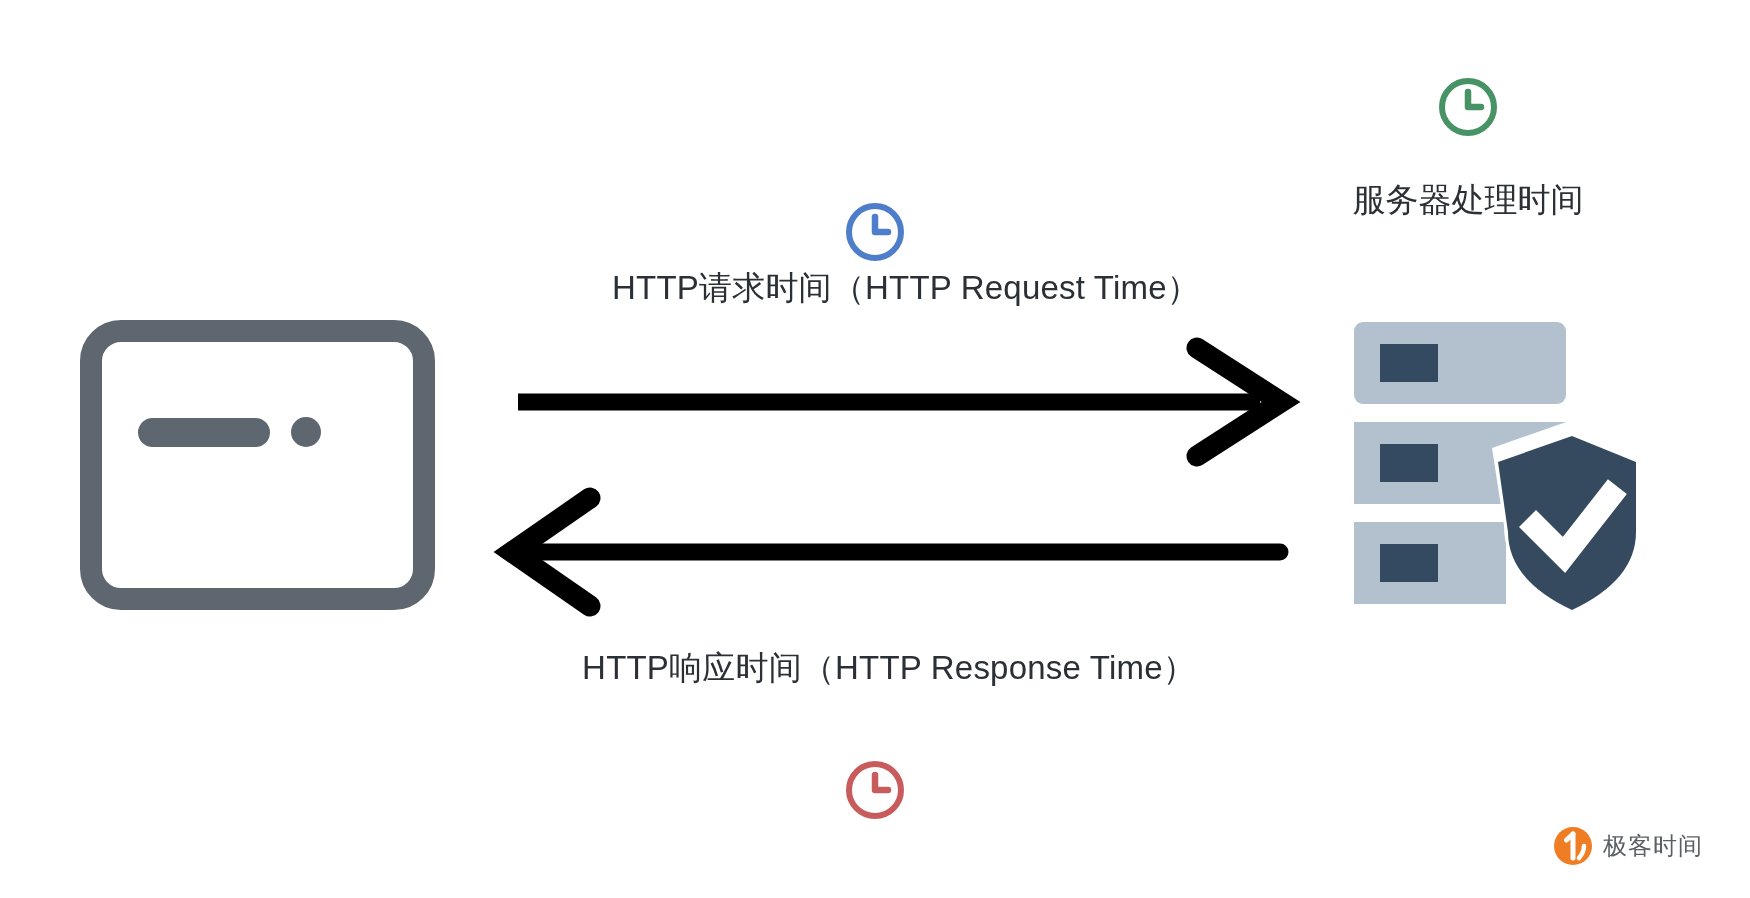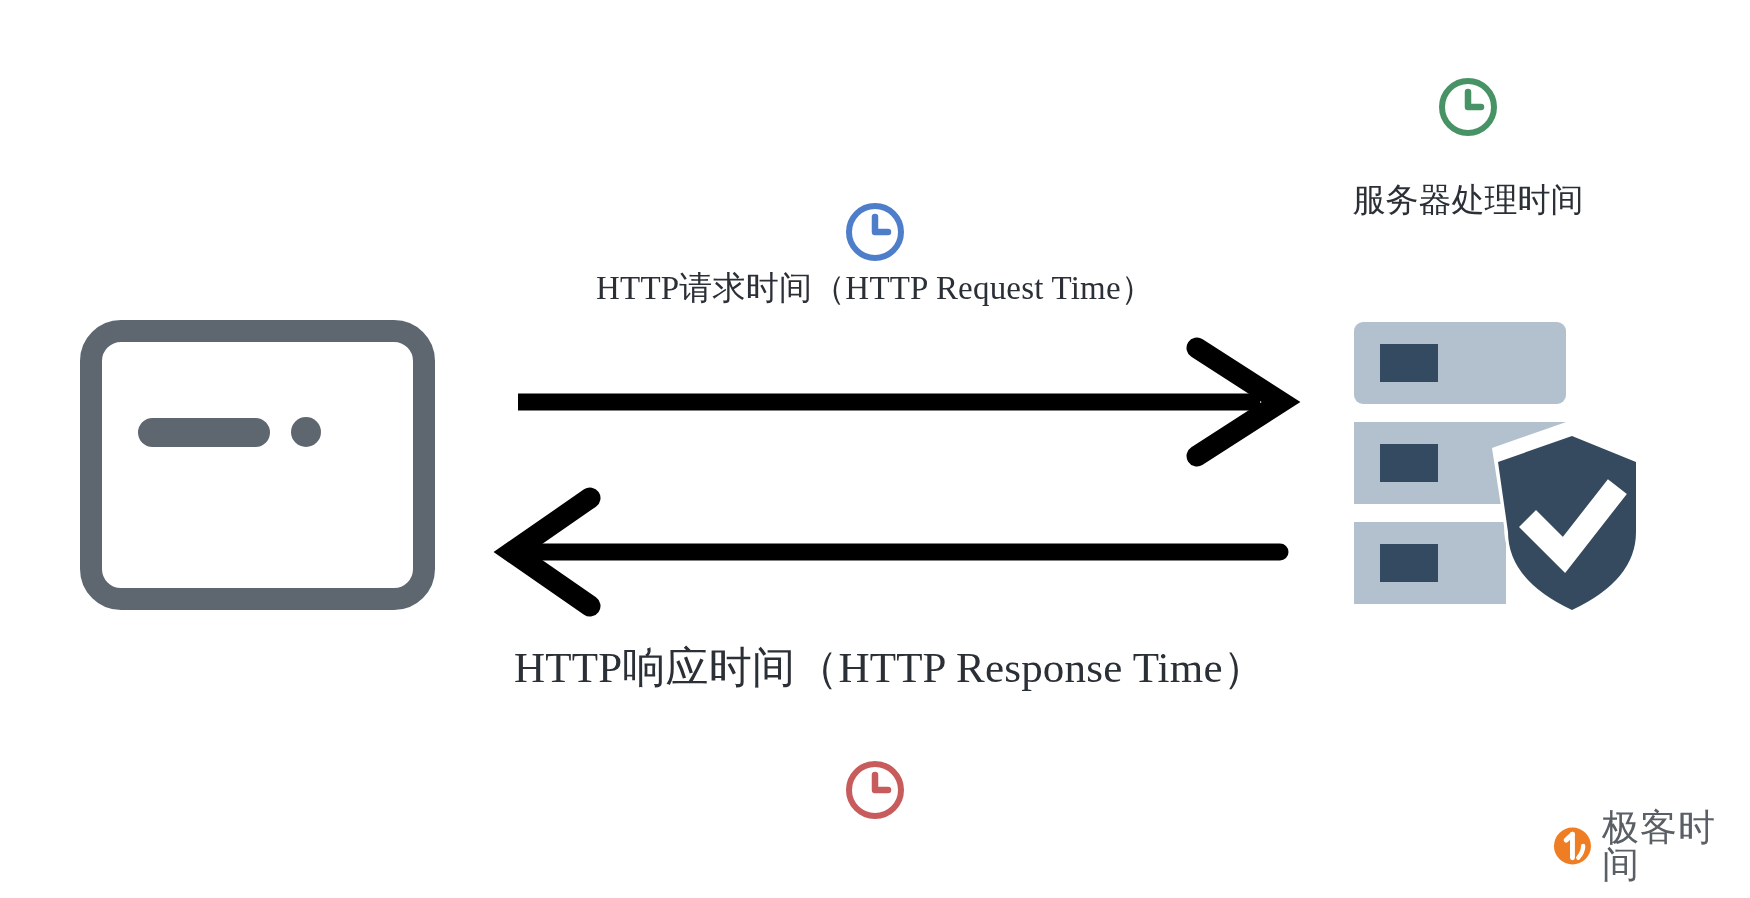--- a/index.html
+++ b/index.html
@@ -16,36 +16,37 @@
     width: 1750px;
     height: 898px;
     background: #ffffff;
     overflow: hidden;
   }
 
   
   .label {
     position: absolute;
     color: #2b2f36;
-    font-family: Liberation Serif, serif;
+    font-family: Liberation Sans, sans-serif;
     font-weight: 400;
     white-space: nowrap;
     letter-spacing: 0.2px;
+    margin-left: 31px;
   }
   #label-request {
     left: 875px;
     top: 288px;
     transform: translate(-50%, -50%);
     font-size: 33px;
   }
   #label-response {
-    left: 890px;
+    left: 858px;
     top: 668px;
     transform: translate(-50%, -50%);
-    font-size: 43px;
+    font-size: 33px;
   }
   #label-server-block {
     position: absolute;
     left: 1468px;
     top: 177px;
     transform: translateX(-50%);
     text-align: center;
     color: #2b2f36;
     font-size: 33px;
     line-height: 1.42;
@@ -102,21 +103,21 @@
     position: absolute;
     left: 1552px;
     top: 818px;
     height: 56px;
     display: flex;
     align-items: center;
     gap: 9px;
   }
   #logo-mark { width: 42px; height: 42px; display: block; }
   #logo-text {
-    font-size: 37px;
+    font-size: 24px;
     color: #5a5f66;
     font-family: "Liberation Sans", "DejaVu Sans", sans-serif;
     letter-spacing: 1px;
     line-height: 1;
   }
 </style>
 </head>
 <body>
 
 <div id="canvas">

